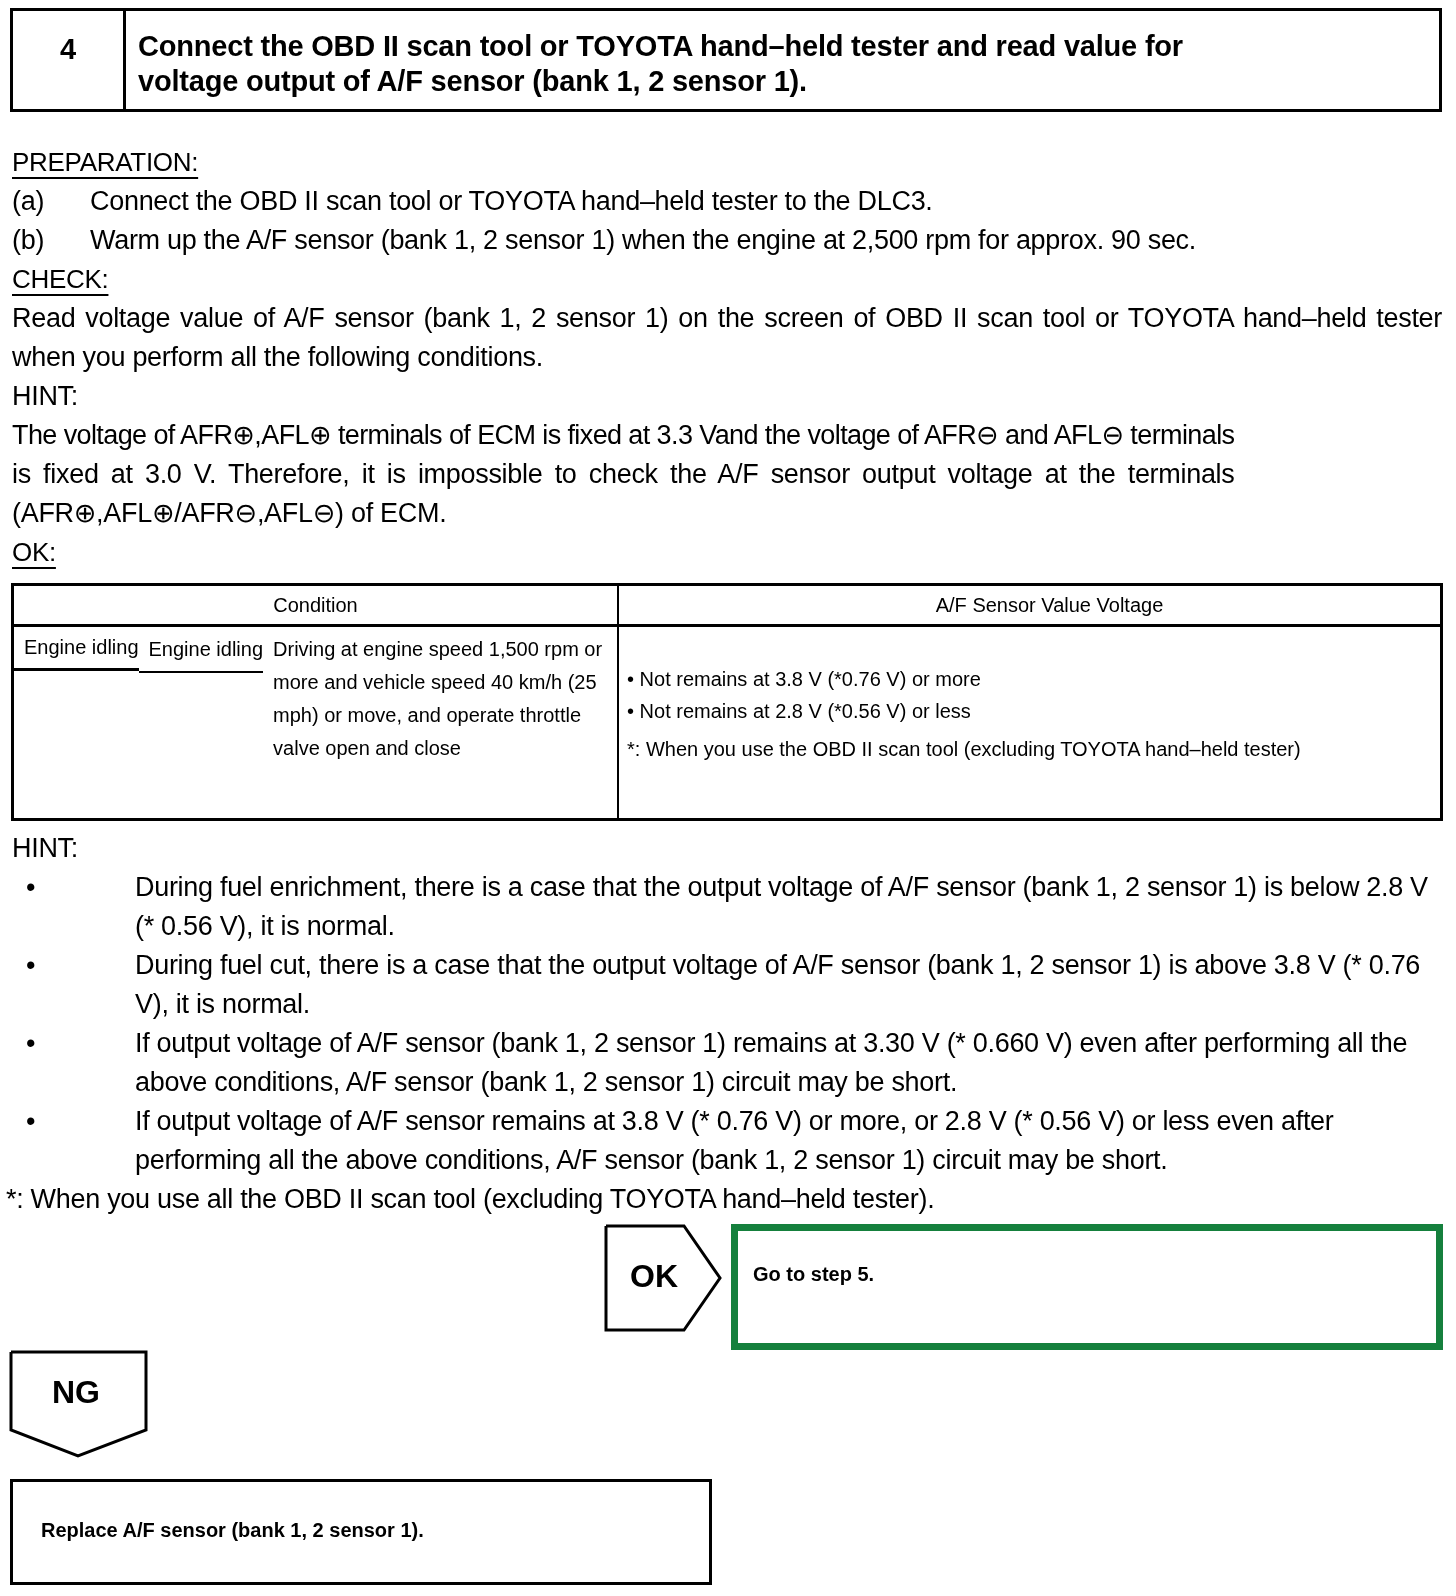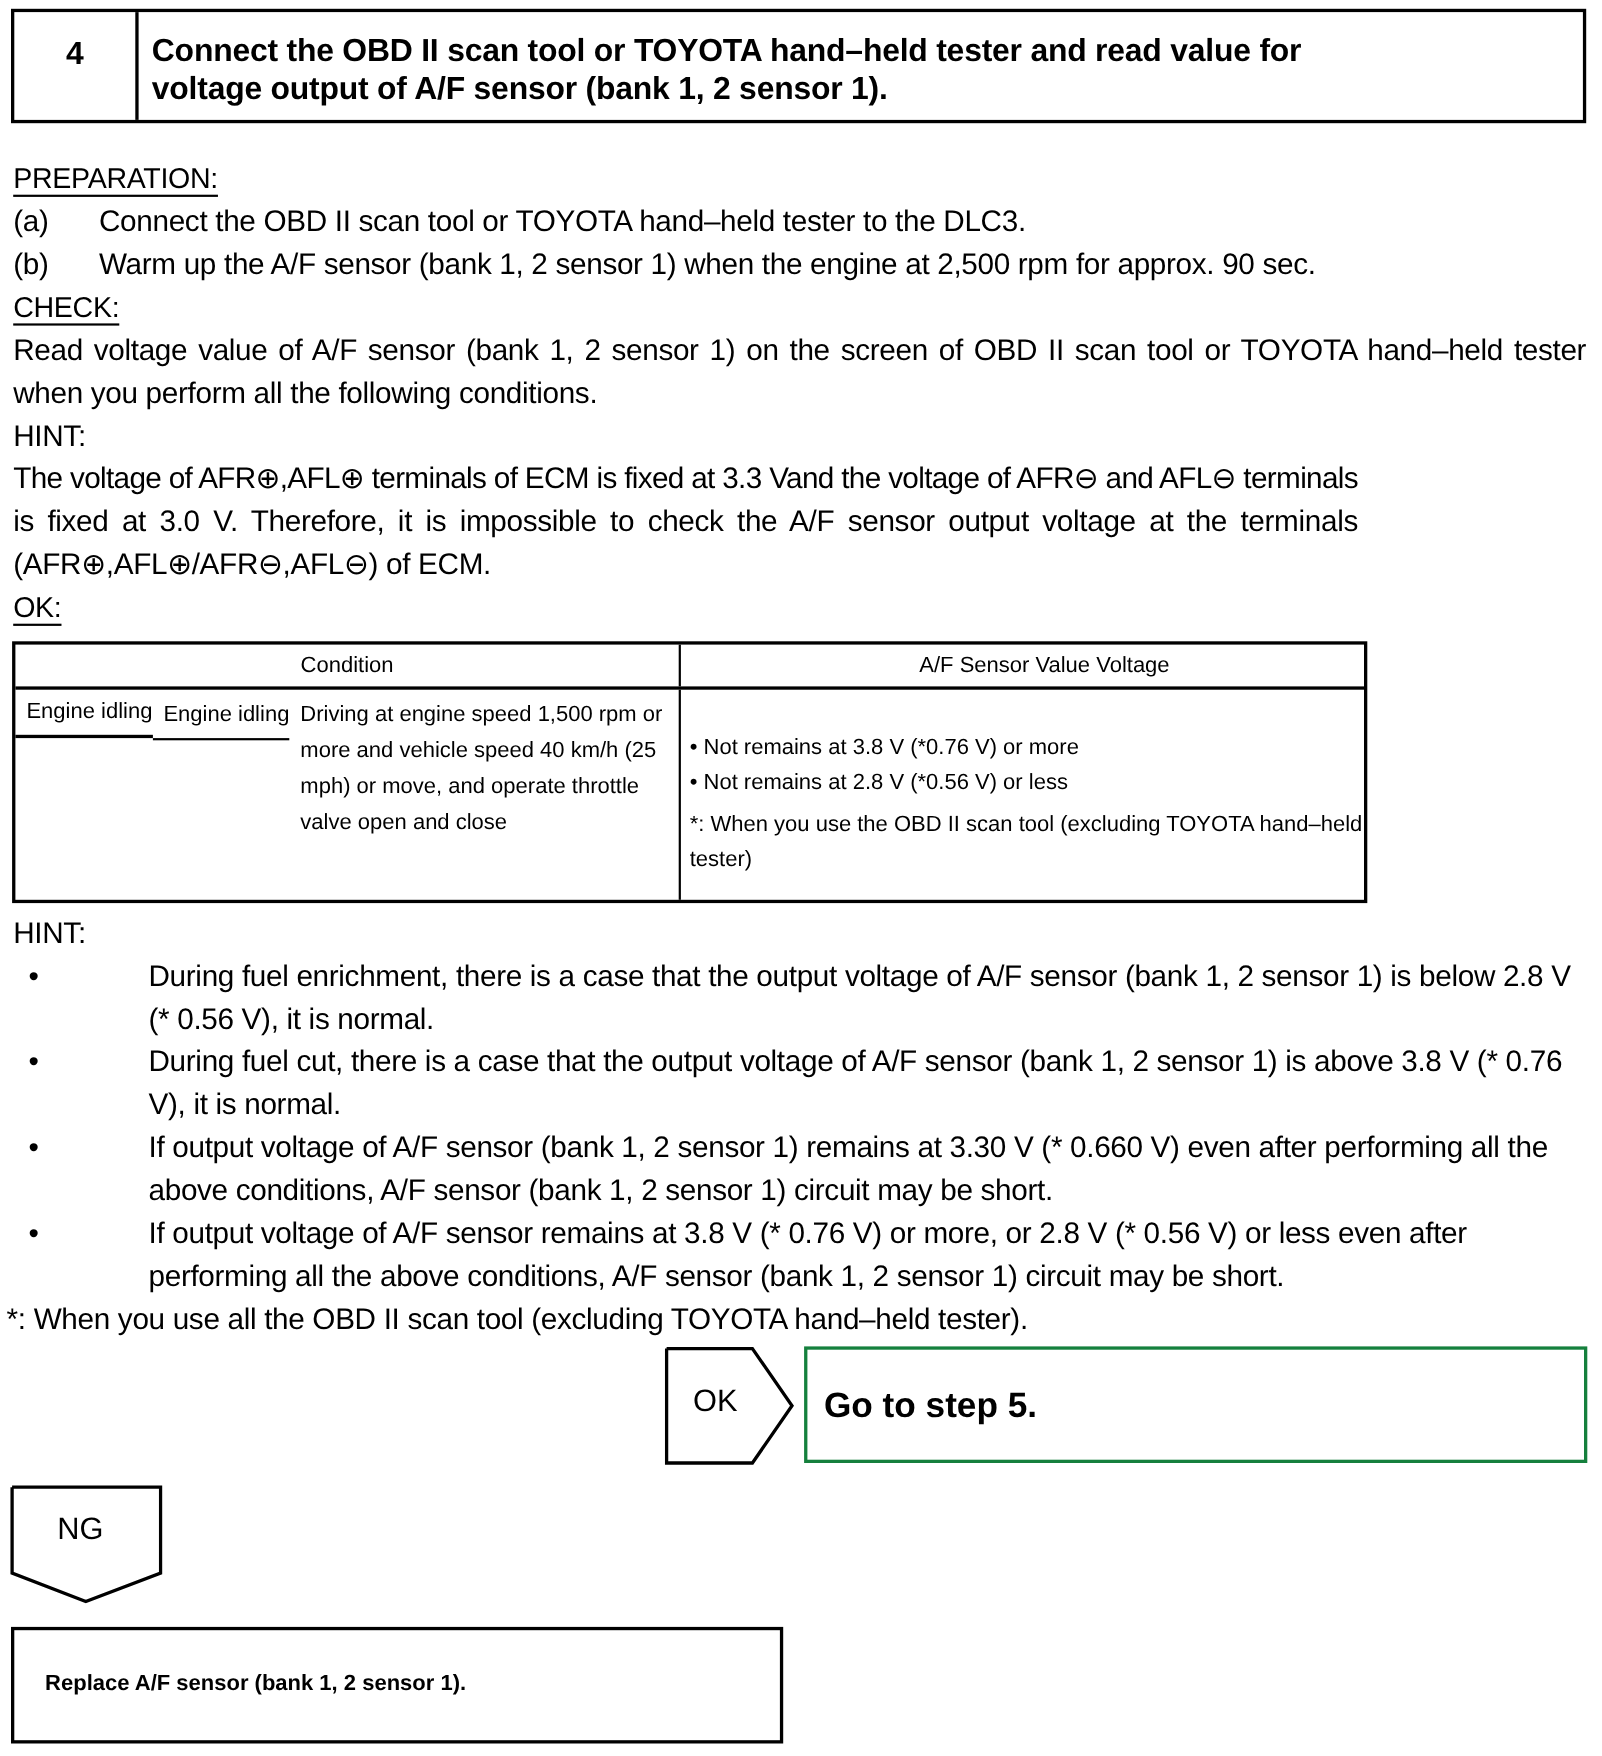--- a/index.html
+++ b/index.html
@@ -24,21 +24,21 @@
   }
   .body-text { font-size: 27px; line-height: 39px; letter-spacing: -0.3px; }
   .hdg {
     font-weight: normal; font-size: 26px; text-decoration: underline;
     text-decoration-thickness: 2px; text-underline-offset: 6px;
   }
   .row { display: flex; }
   .lbl { width: 78px; }
   
   .tbl {
-    left: 11px; top: 583px; width: 1232px; height: 238px;
+    left: 11px; top: 583px; width: 1432px; height: 238px;
     border: 3px solid #000; box-sizing: border-box; font-size: 20px;
   }
   .tbl-head {
     display: flex; height: 41px; border-bottom: 3px solid #000; box-sizing: border-box;
   }
   .tbl-head div { display: flex; align-items: center; justify-content: center; }
   .col1 { width: 605px; border-right: 2px solid #000; box-sizing: border-box; }
   .col2 { flex: 1; padding-left: 40px; }
   .tbl-body { display: flex; height: 191px; }
   .cond-col { width: 605px; border-right: 2px solid #000; box-sizing: border-box; display: flex; flex-direction: row; }
@@ -48,31 +48,31 @@
   .cond.c3 { flex: 1; align-items: flex-start; padding-top: 6px; line-height: 33px; }
   .val-col { flex: 1; padding: 36px 0 0 8px; line-height: 32px; }
   .val-note { margin-top: 6px; }
   
   .bullet-row { display: flex; }
   .bullet { width: 78px; padding-left: 14px; box-sizing: border-box; }
   .bullet-text { flex: 1; margin-left: 45px; }
   
   .ok-shape { left: 604px; top: 1224px; width: 124px; height: 108px; }
   .ok-target {
-    left: 731px; top: 1224px; width: 712px; height: 106px;
-    border: 3px solid #15803d; box-sizing: border-box;
-    font-weight: bold; font-size: 32px; padding: 32px 0 0 15px;
+    left: 731px; top: 1224px; width: 712px; height: 126px;
+    border: 7px solid #15803d; box-sizing: border-box;
+    font-weight: bold; font-size: 20px; padding: 32px 0 0 15px;
   }
   .ng-shape { left: 8px; top: 1350px; width: 140px; height: 108px; }
   .ng-target {
     left: 10px; top: 1479px; width: 702px; height: 106px;
     border: 3px solid #000; box-sizing: border-box;
     font-weight: bold; font-size: 20px; padding: 37px 0 0 28px;
   }
-  .shape-label { font-weight: normal; font-size: 28px; }
+  .shape-label { font-weight: bold; font-size: 32px; }
 </style>
 </head>
 <body>
 
 <div class="abs step-box">
   <div class="step-num">4</div>
   <div class="step-title">
     <div>Connect the OBD II scan tool or TOYOTA hand–held tester and read value for</div>
     <div>voltage output of A/F sensor (bank 1, 2 sensor 1).</div>
   </div>

